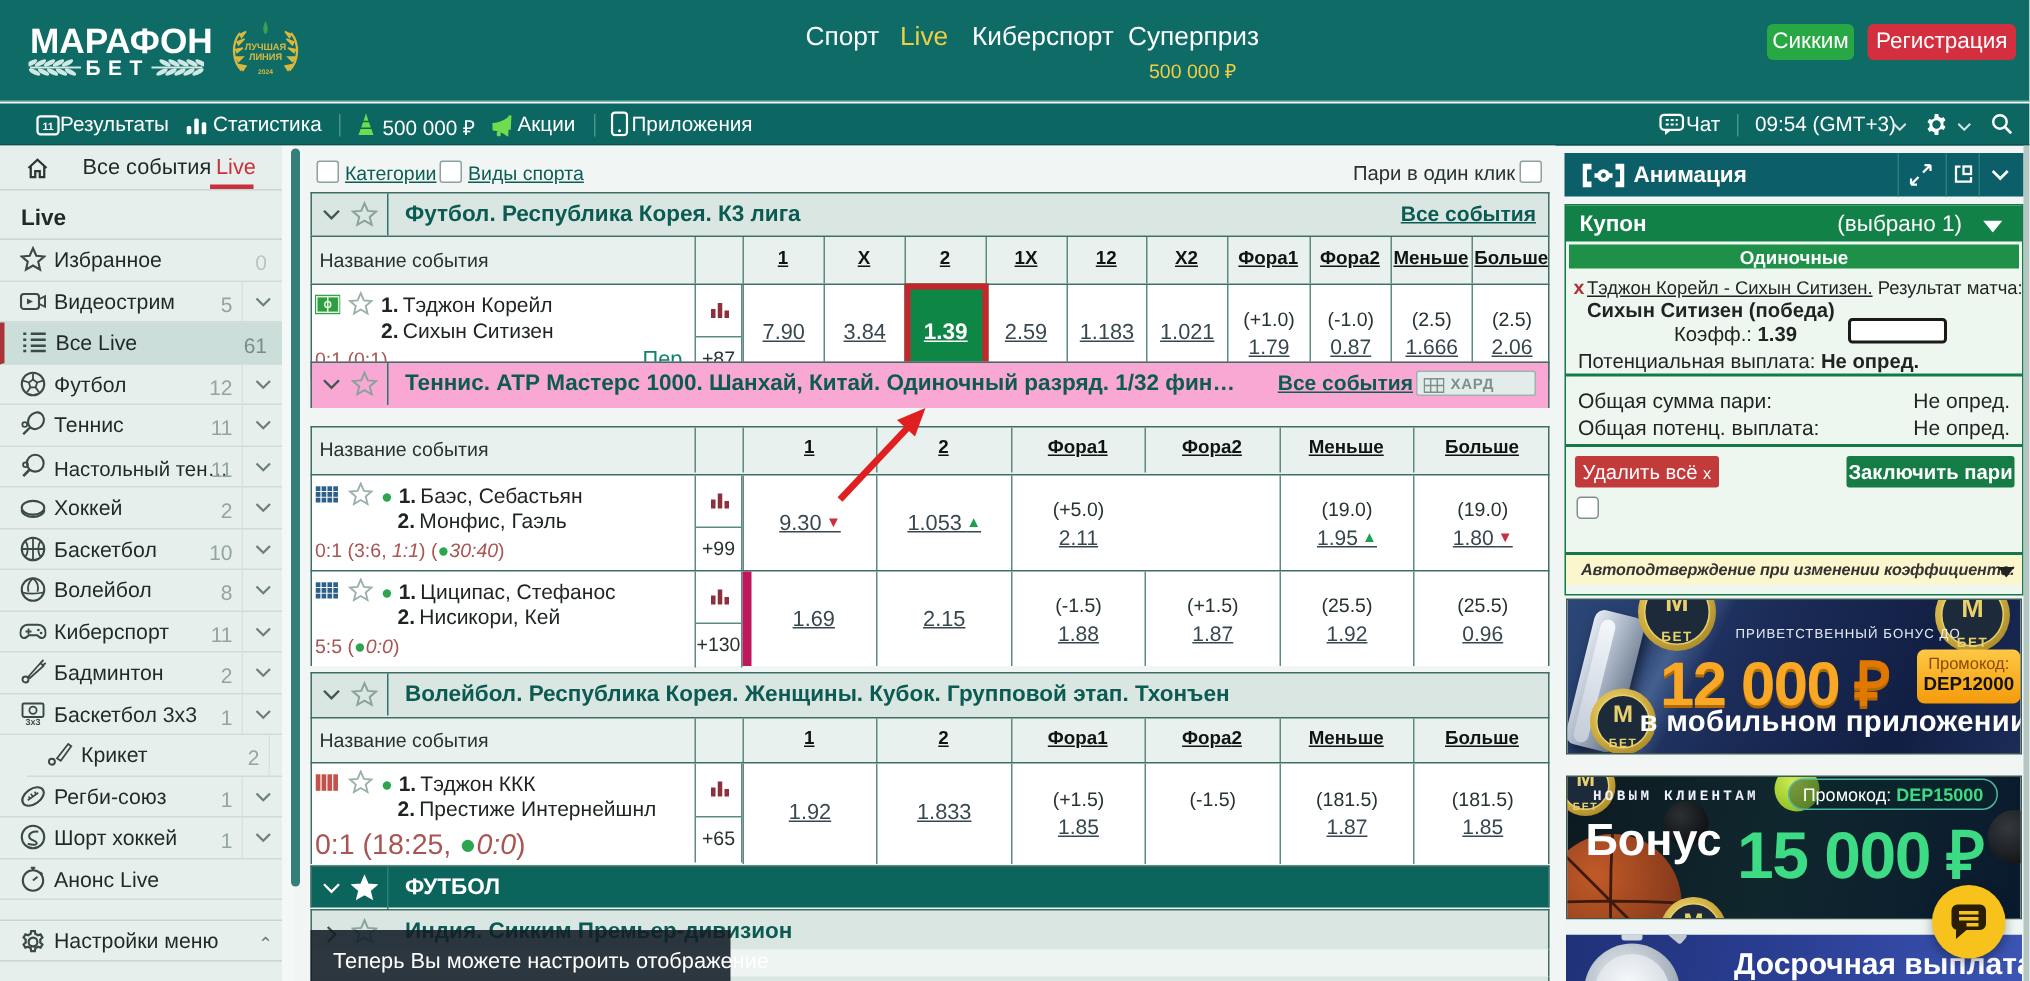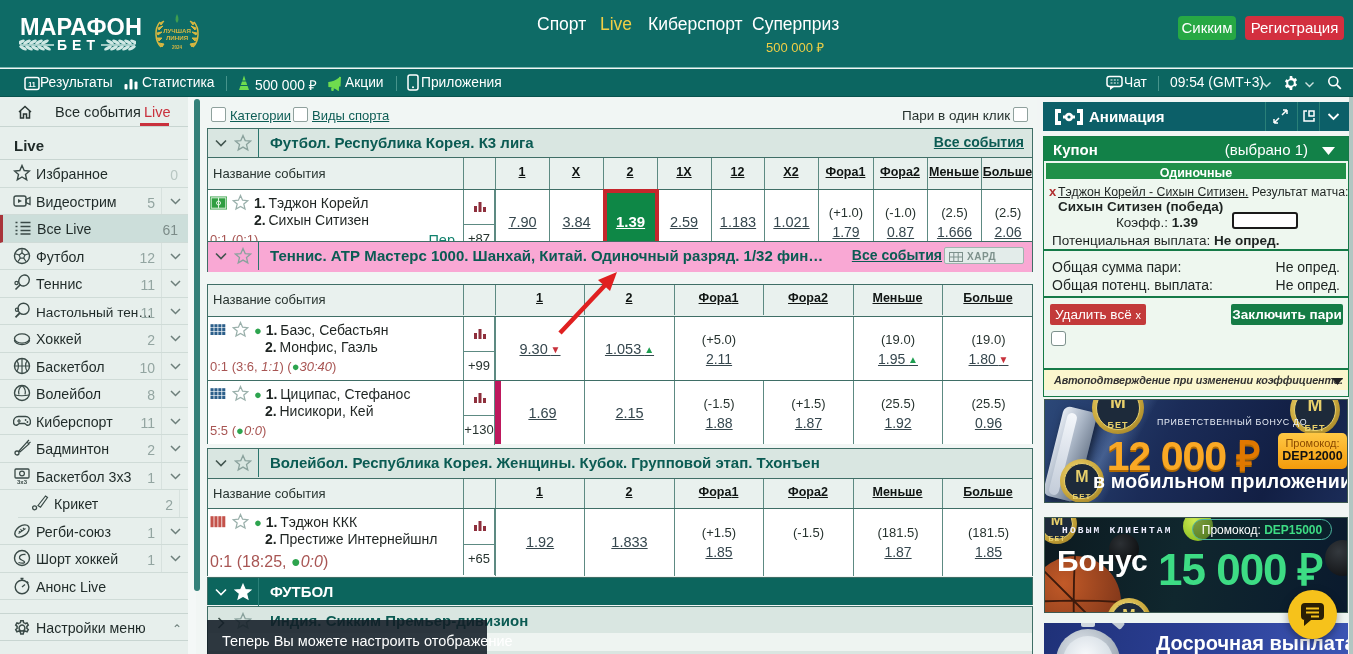--- a/index.html
+++ b/index.html
@@ -672,21 +672,21 @@
         <rect x="0.5" y="1.2" width="3.1" height="11" fill="#c4524a"></rect>
         <rect x="4.4" y="1.2" width="3.1" height="11" fill="#c4524a"></rect>
         <rect x="8.3" y="1.2" width="3.1" height="11" fill="#c4524a"></rect>
         <rect x="12.2" y="1.2" width="3.1" height="11" fill="#c4524a"></rect>
       </svg>
       <svg class="abs" style="left:24px;top:4px;" width="17" height="17" viewBox="0 0 18 18">
         <path d="M9 1.5 L11.2 6.6 L16.6 7.1 L12.5 10.6 L13.8 15.9 L9 13.1 L4.2 15.9 L5.5 10.6 L1.4 7.1 L6.8 6.6 Z" fill="none" stroke="#9ab0ab" stroke-width="1.3"></path>
       </svg>
       <div class="abs" style="left:46px;top:5px;font-size:14px;color:#1e2422;"><span style="color:#2da44e;font-size:13px;">●</span>&nbsp;<b>1.</b> Тэджон ККК</div>
       <div class="abs" style="left:57px;top:22px;font-size:14px;color:#1e2422;"><b>2.</b> Престиже Интернейшнл</div>
-      <div class="abs" style="left:2px;top:44px;font-size:16px;color:#a85553;white-space:nowrap;">0:1 (18:25, <span style="color:#2da44e;">●</span><i>0:0</i>)</div>
+      <div class="abs" style="left:2px;top:44px;font-size:19px;color:#a85553;white-space:nowrap;">0:1 (18:25, <span style="color:#2da44e;">●</span><i>0:0</i>)</div>
       <div class="abs" style="left:255px;top:0;width:32px;height:66px;border-left:1px solid #5d8a82;border-right:1px solid #5d8a82;">
         <svg class="abs" style="left:9px;top:9px;" width="14" height="14" viewBox="0 0 14 14">
           <g fill="#8e2f3c">
             <rect x="1" y="7" width="3" height="6"></rect>
             <rect x="5.5" y="3" width="3" height="10"></rect>
             <rect x="10" y="8" width="3" height="5"></rect>
           </g>
         </svg>
         <div class="abs" style="left:0;top:35px;width:100%;height:1px;background:#5d8a82;"></div>
         <div class="abs" style="left:0;top:42px;width:100%;text-align:center;font-size:13px;color:#27332f;">+65</div>

